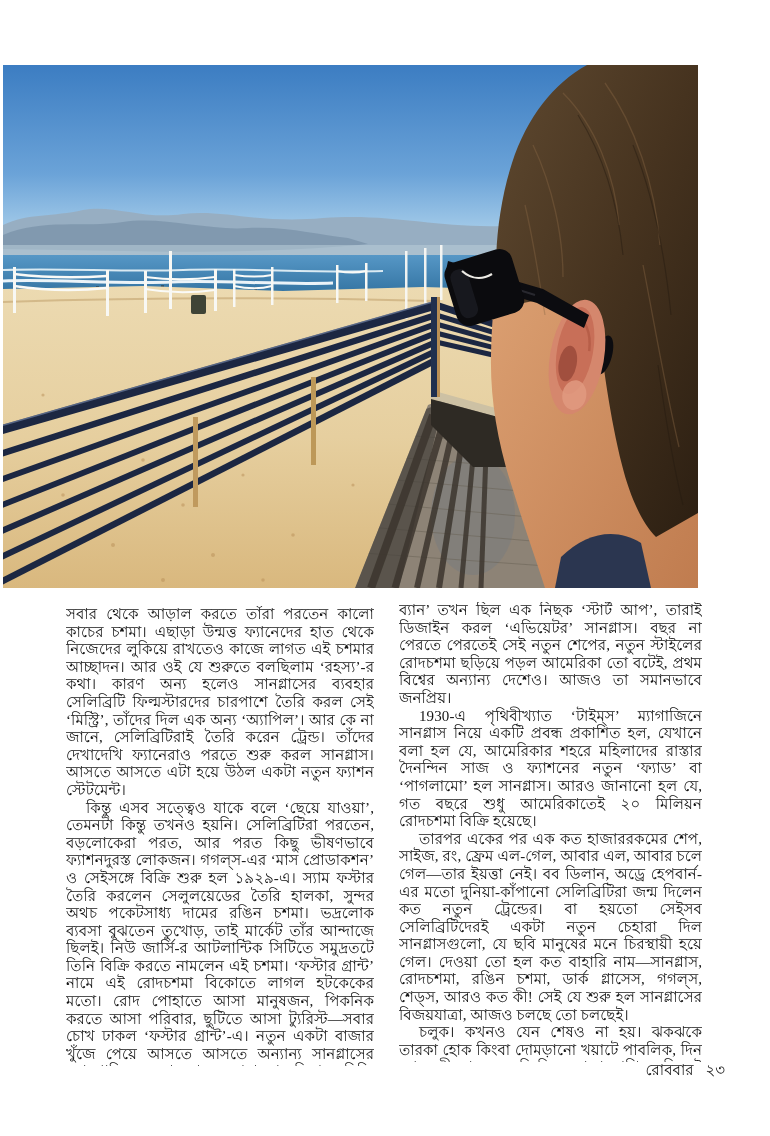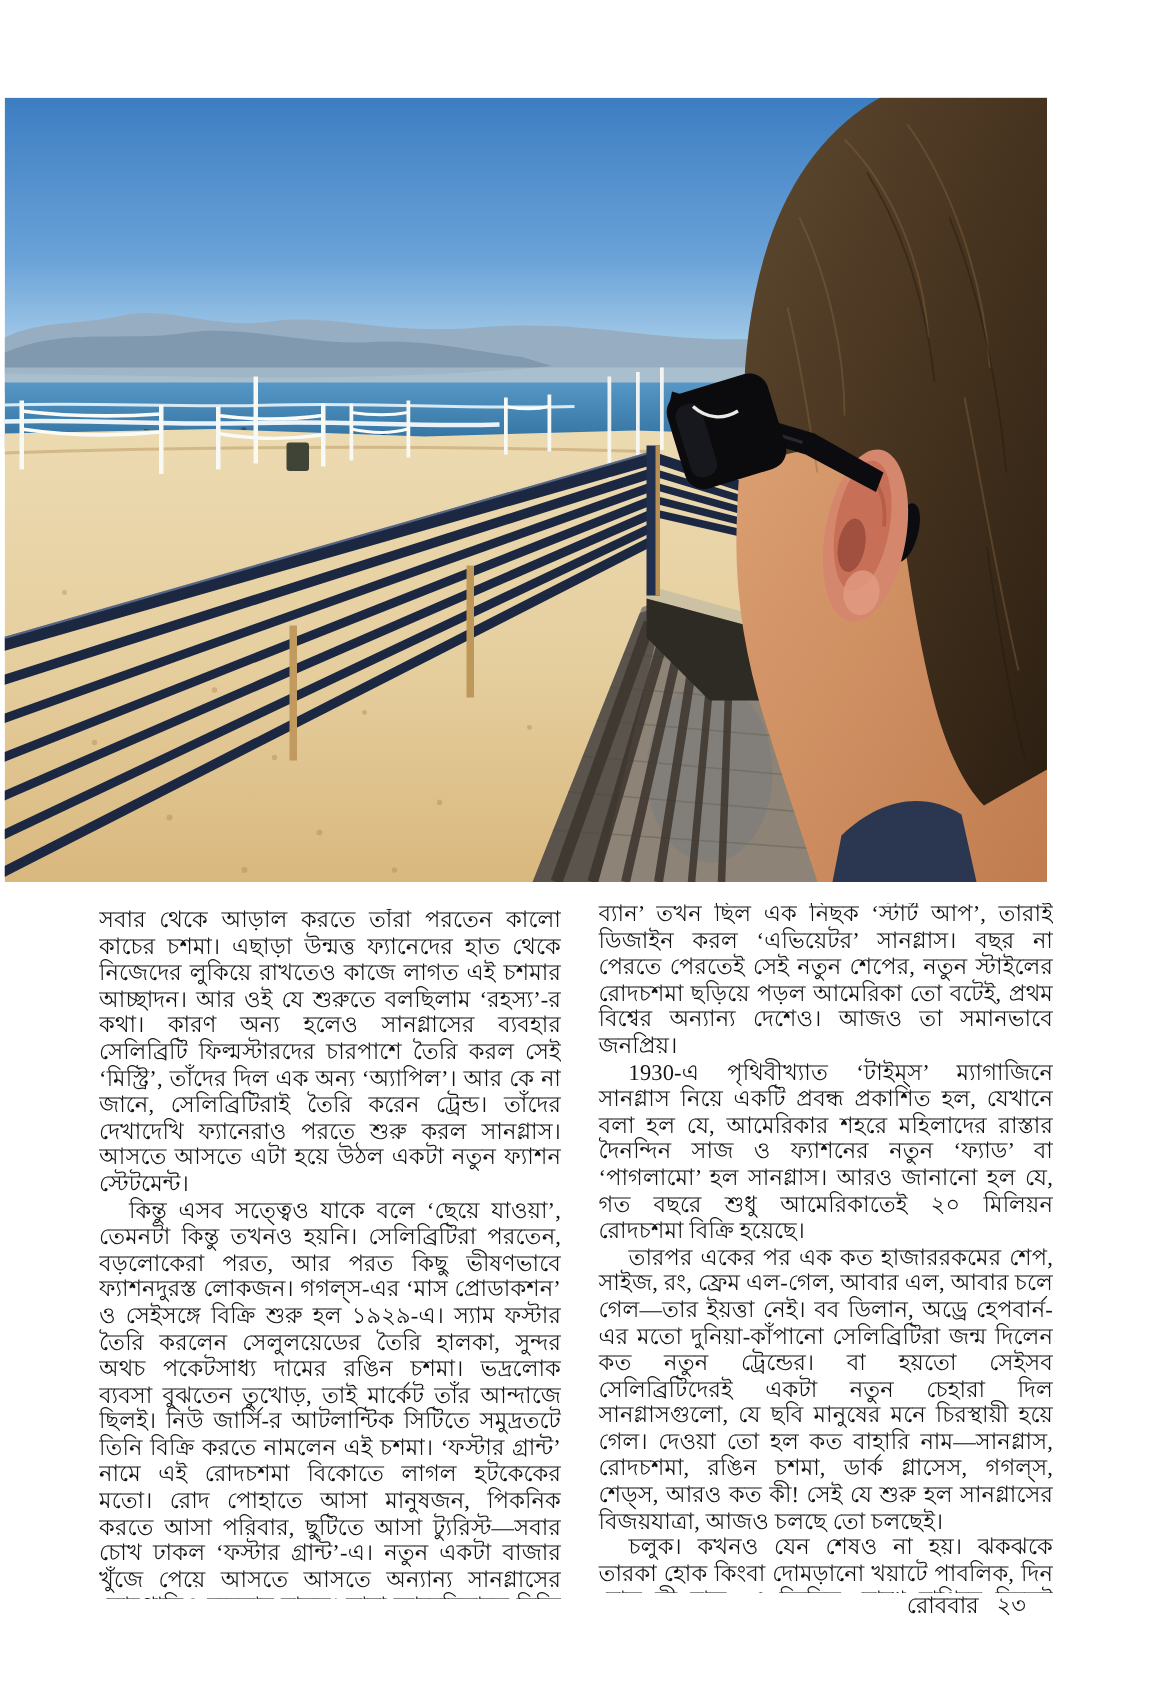--- a/index.html
+++ b/index.html
@@ -16,21 +16,21 @@
   .col{
     position:absolute;text-align:justify;color:#141414;
     font-size:15px;line-height:17.6px;letter-spacing:.1px;
     height:460px;overflow:hidden;
   }
   .col-left{left:66px;top:606px;width:308px;}
   .col-right{left:399px;top:574px;width:303px;margin-top:28px;}
   .para{margin:0;padding:0;}
   .para.indent{text-indent:20px;}
   .page-footer{
-    position:absolute;left:381px;top:1058px;width:303px;text-align:right;
+    position:absolute;left:422px;top:1058px;width:303px;text-align:right;
     font-size:15px;color:#141414;
   }
   .page-footer .pnum{margin-left:12px;}
 </style>
 </head>
 <body>
 
 <div class="page">
 
   <figure class="photo">

